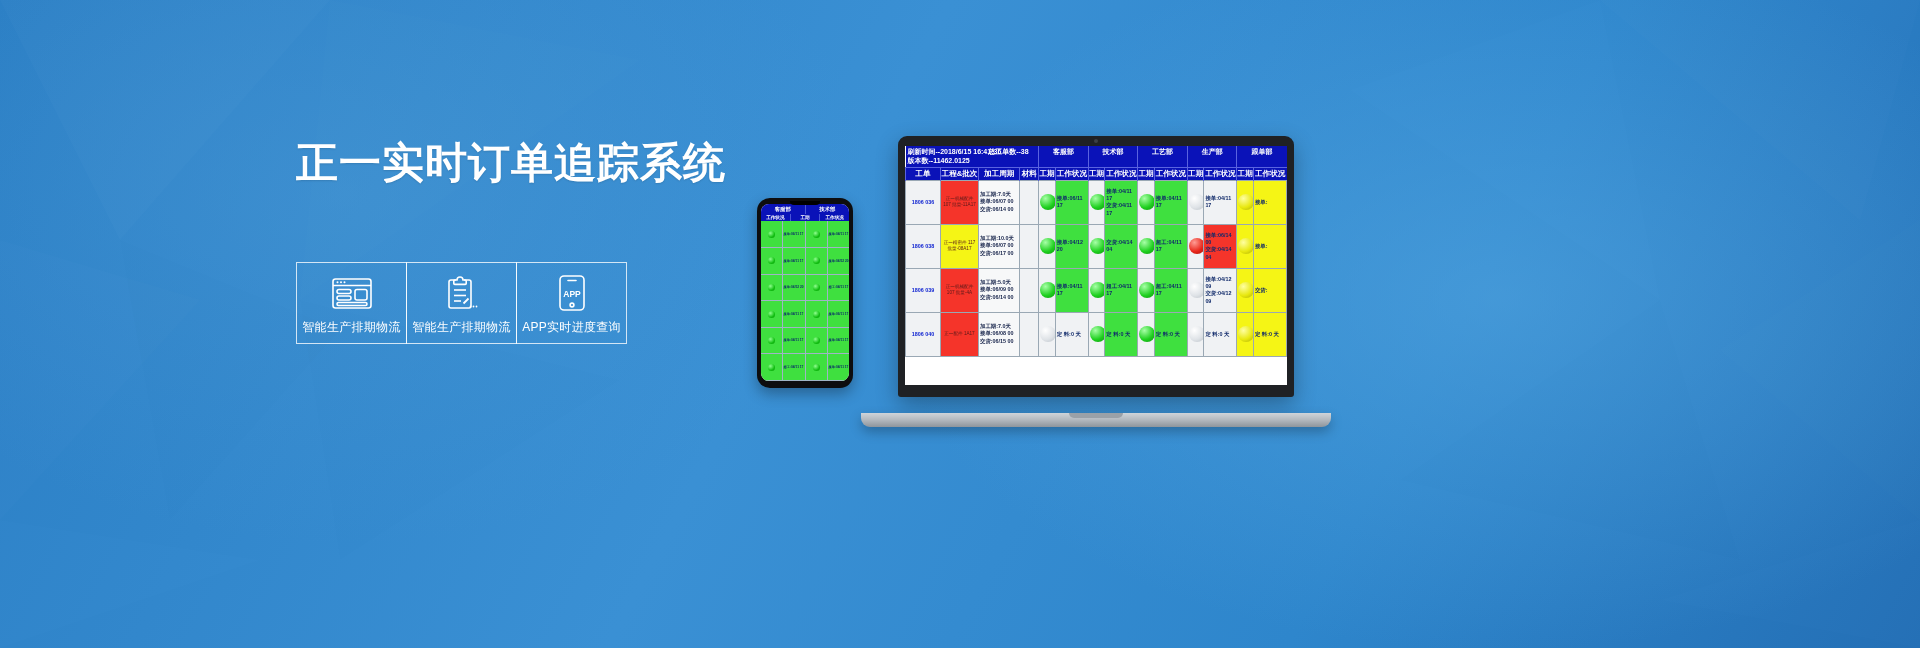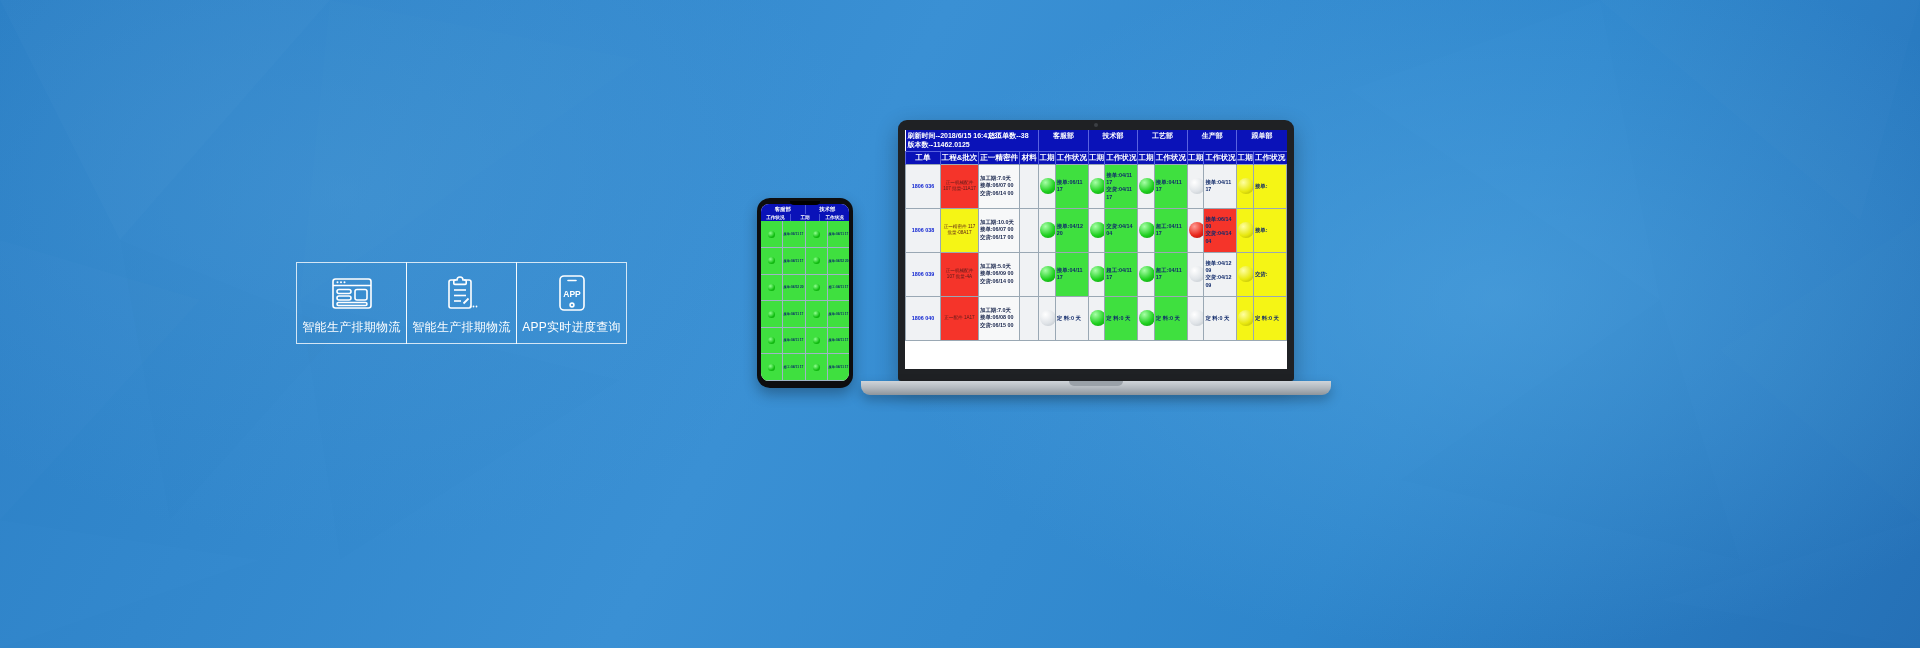--- a/index.html
+++ b/index.html
@@ -92,21 +92,21 @@
   }
   .ph-cell.green { background:#3fe03f; }
   .dotg { width:7px; height:7px; border-radius:50%;
           background:radial-gradient(circle at 34% 30%, #8dff8d, #12c012 62%, #0a8f0a); }
   .ph-txt { font-size:3.4px; color:#0a2a6a; line-height:1.25; text-align:center;
             transform:scale(.95); font-weight:bold; }
 
   
   #laptop { position: absolute; left: 861px; top: 120px; width: 470px; }
   #lid {
-    width: 396px; margin: 0 auto;
+    width: 396px; margin: 16px auto;
     background: #1f2124; border-radius: 9px 9px 3px 3px;
     padding: 9px 7px 12px 7px;
     box-shadow: 0 8px 22px rgba(0,0,0,.30);
   }
   #lcd { width: 100%; height: 239px; background:#ffffff; overflow:hidden;
          display:flex; flex-direction:column; }
   #lid .cam { width:4px;height:4px;border-radius:50%;background:#3c3f44;
               margin:-6px auto 3px auto; }
   #base {
     width: 470px; height: 14px;
@@ -169,20 +169,21 @@
     <svg width="820" height="648" viewBox="0 0 820 648">
       <polygon points="820,0 500,0 760,220" fill="#ffffff" opacity=".09"></polygon>
       <polygon points="500,0 250,90 560,300" fill="#ffffff" opacity=".05"></polygon>
       <polygon points="820,220 620,350 820,520" fill="#ffffff" opacity=".06"></polygon>
       <polygon points="560,300 300,480 640,560" fill="#000000" opacity=".05"></polygon>
       <polygon points="820,520 560,600 820,648" fill="#ffffff" opacity=".05"></polygon>
     </svg>
   </div>
 
   <div id="copy">
+    <div class="headline">正一实时订单追踪系统</div>
   </div>
 
   <div id="features">
 
     <div class="feature">
       <span class="f-icon">
         <svg width="40" height="31" viewBox="0 0 40 31" fill="none" stroke="#ffffff" stroke-width="1.6">
           <rect x="1" y="1" width="38" height="29" rx="2.5"></rect>
           <line x1="1" y1="7.5" x2="39" y2="7.5"></line>
           <circle cx="5.5" cy="4.3" r="1" fill="#fff" stroke="none"></circle>
@@ -358,21 +359,21 @@
             <td colspan="2" class="dept-cell">客服部</td>
             <td colspan="2" class="dept-cell">技术部</td>
             <td colspan="2" class="dept-cell">工艺部</td>
             <td colspan="2" class="dept-cell">生产部</td>
             <td colspan="2" class="dept-cell">跟单部</td>
           </tr>
 
           <tr>
             <td class="sub-cell">工单</td>
             <td class="sub-cell">工程&amp;批次</td>
-            <td class="sub-cell">正一精密件</td>
+            <td class="sub-cell">加工周期</td>
             <td class="sub-cell">材料</td>
             <td class="sub-cell">工期</td>
             <td class="sub-cell">工作状况</td>
             <td class="sub-cell">工期</td>
             <td class="sub-cell">工作状况</td>
             <td class="sub-cell">工期</td>
             <td class="sub-cell">工作状况</td>
             <td class="sub-cell">工期</td>
             <td class="sub-cell">工作状况</td>
             <td class="sub-cell">工期</td>

